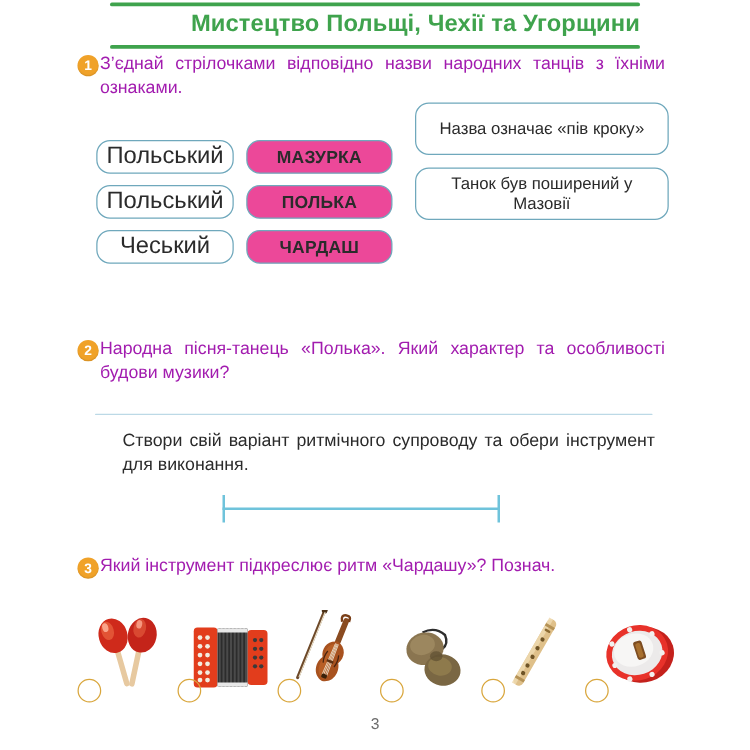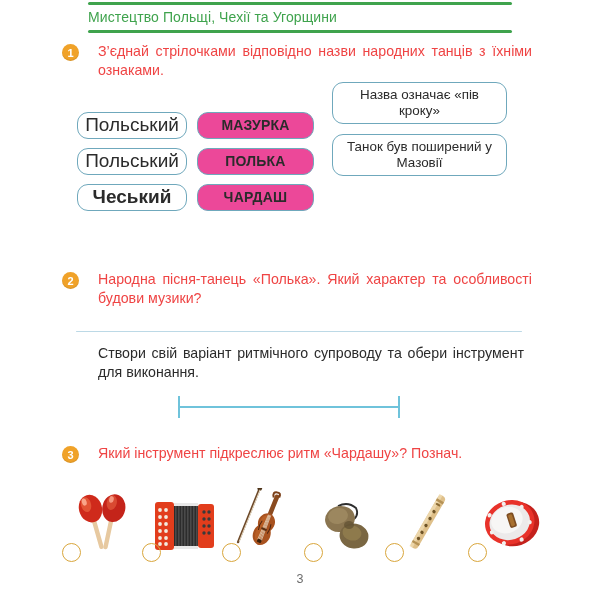--- a/index.html
+++ b/index.html
@@ -29,24 +29,24 @@
     right: 88px;
     top: 2px;
   }
   .rule-top, .rule-bottom {
     height: 3px;
     background: #3fa34d;
     border-radius: 2px;
   }
   .rule-bottom { margin-top: 2px; }
   .title {
-    text-align: left;
+    text-align: right;
     color: #3fa34d;
-    font-size: 14px;
-    font-weight: normal;
+    font-size: 19px;
+    font-weight: bold;
     letter-spacing: 0.1px;
     padding: 4px 0 3px 0;
     white-space: nowrap;
   }
 
   
   .q {
     position: absolute;
     display: flex;
     align-items: flex-start;
@@ -60,25 +60,25 @@
     font-size: 11px;
     font-weight: bold;
     display: flex;
     align-items: center;
     justify-content: center;
     flex: 0 0 auto;
     margin-top: 2px;
     box-shadow: inset 0 -1px 1px rgba(0,0,0,0.10);
   }
   .qtext {
-    margin-left: 19px;
+    margin-left: 1px;
     font-size: 14.2px;
     line-height: 1.33;
     text-align: justify;
-    color: #ef4444;
+    color: #a21caf;
   }
 
   
   .match {
     position: absolute;
     left: 70px;
     top: 78px;
     width: 460px;
     height: 152px;
   }
@@ -105,28 +105,28 @@
     left: 127px;
     width: 117px;
     height: 27px;
     background: #ec4899;
     font-weight: bold;
     font-size: 14px;
     letter-spacing: 0.2px;
   }
   .pill.right {
     left: 262px;
-    width: 175px;
+    width: 203px;
     box-sizing: border-box;
     padding: 3px 6px;
     font-size: 13.4px;
   }
   .r0 { top: 34px; }
   .r1 { top: 70px; }
-  .r2 { top: 106px; font-weight: bold; }
+  .r2 { top: 106px; }
 
   .pill.right.b0 { top: 4px;  height: 42px; }
   .pill.right.b1 { top: 56px; height: 42px; }
   .pill.right.b2 { top: 108px; height: 59px; }
 
   
   .divider {
     position: absolute;
     left: 76px;
     right: 78px;

